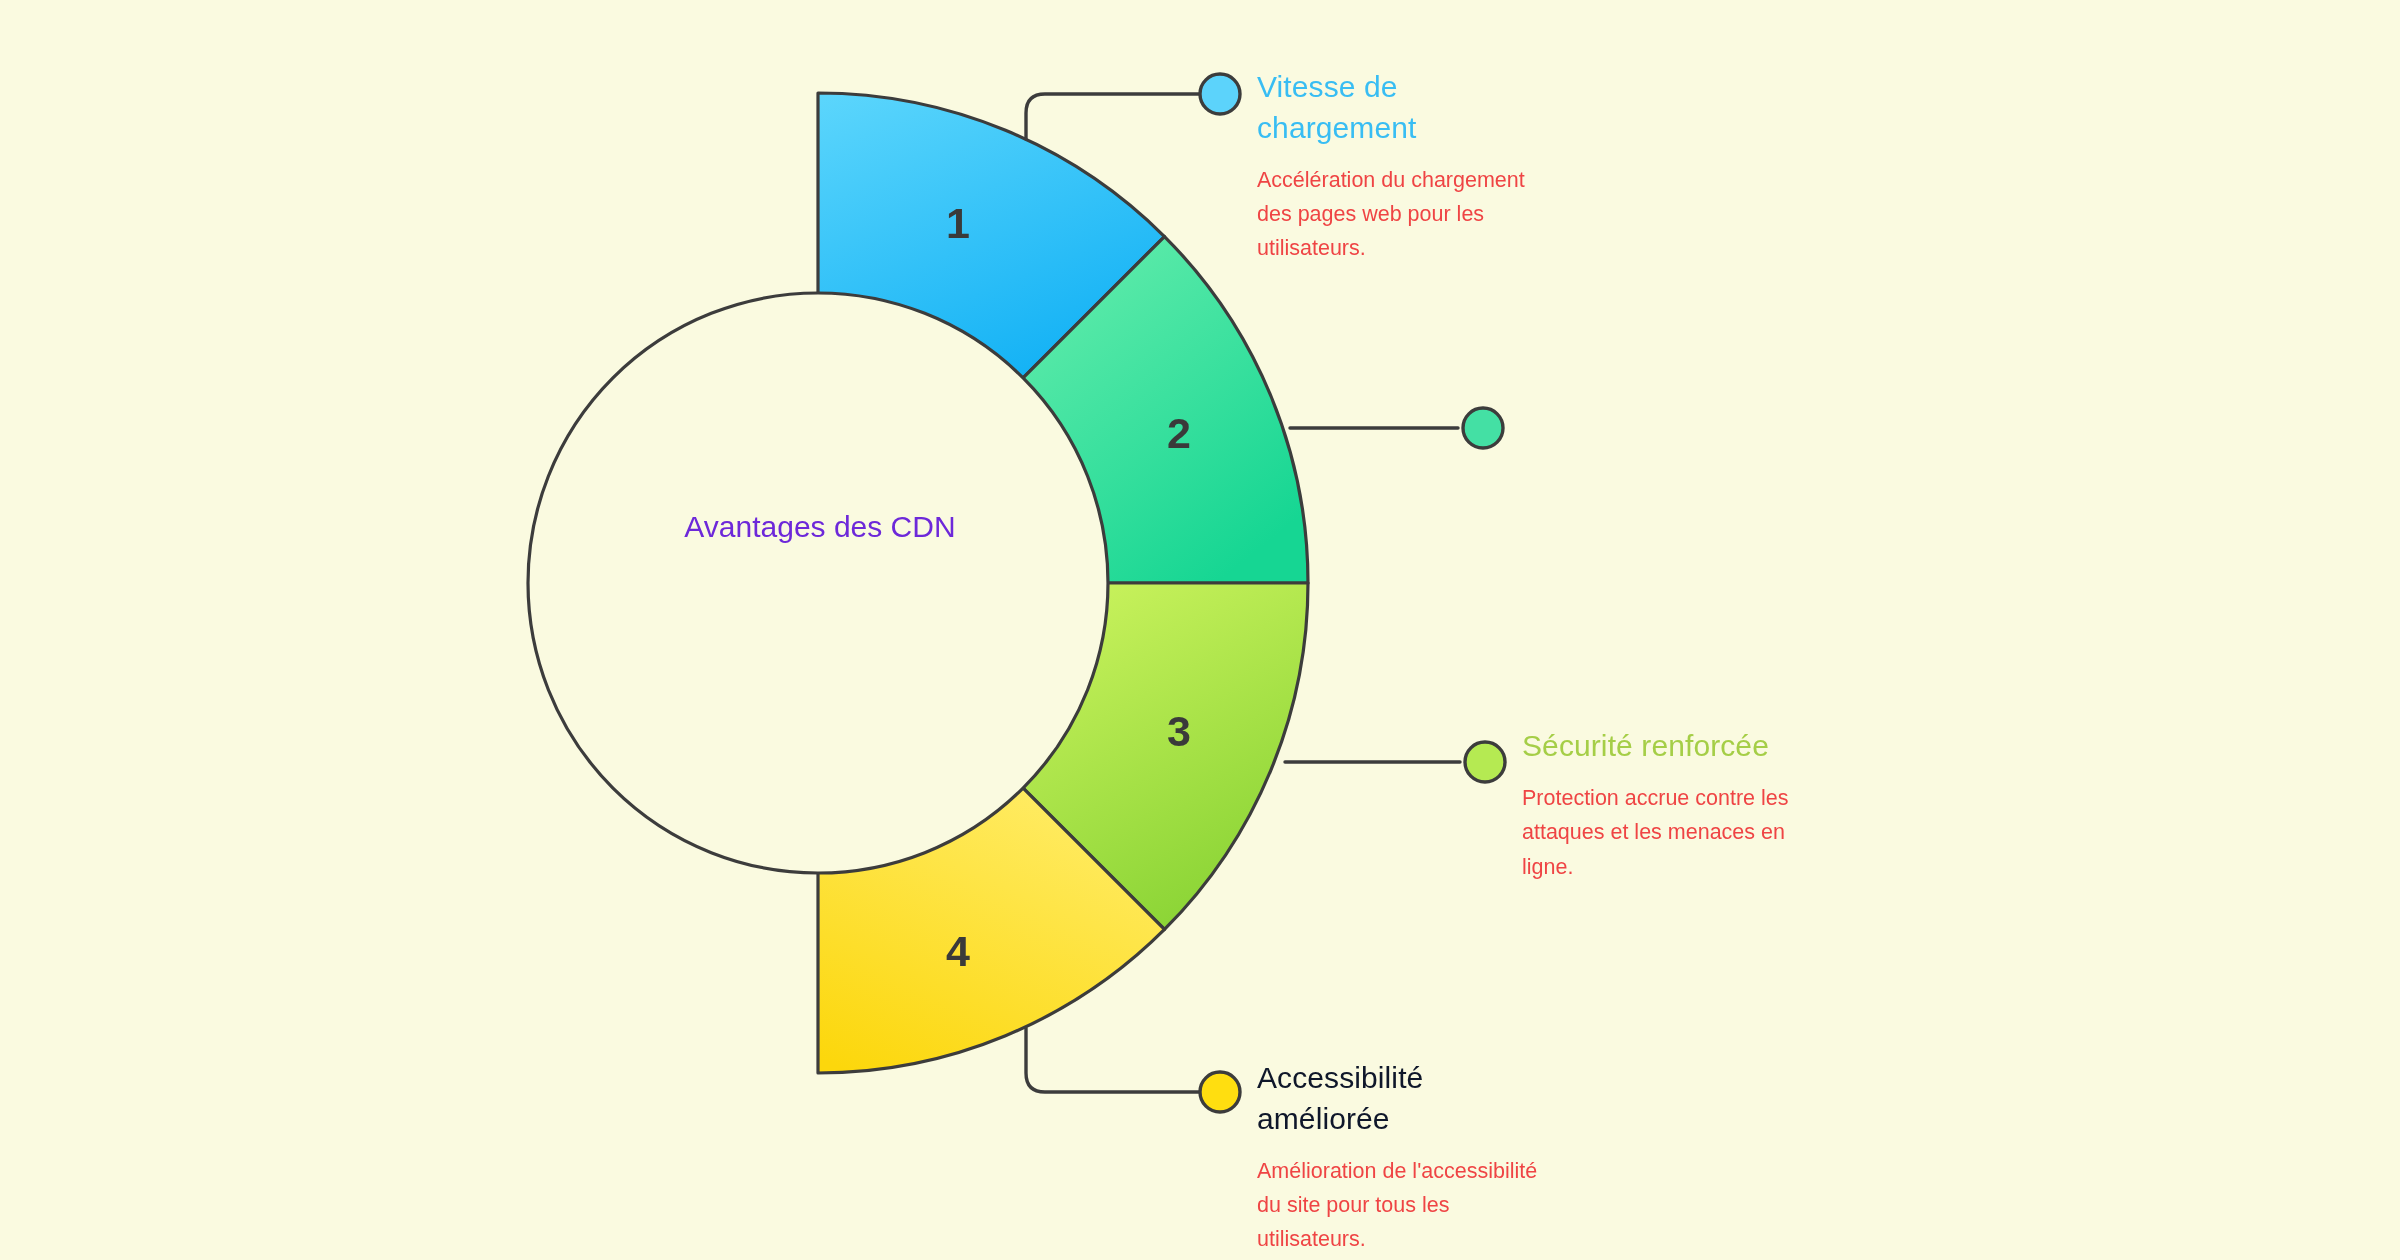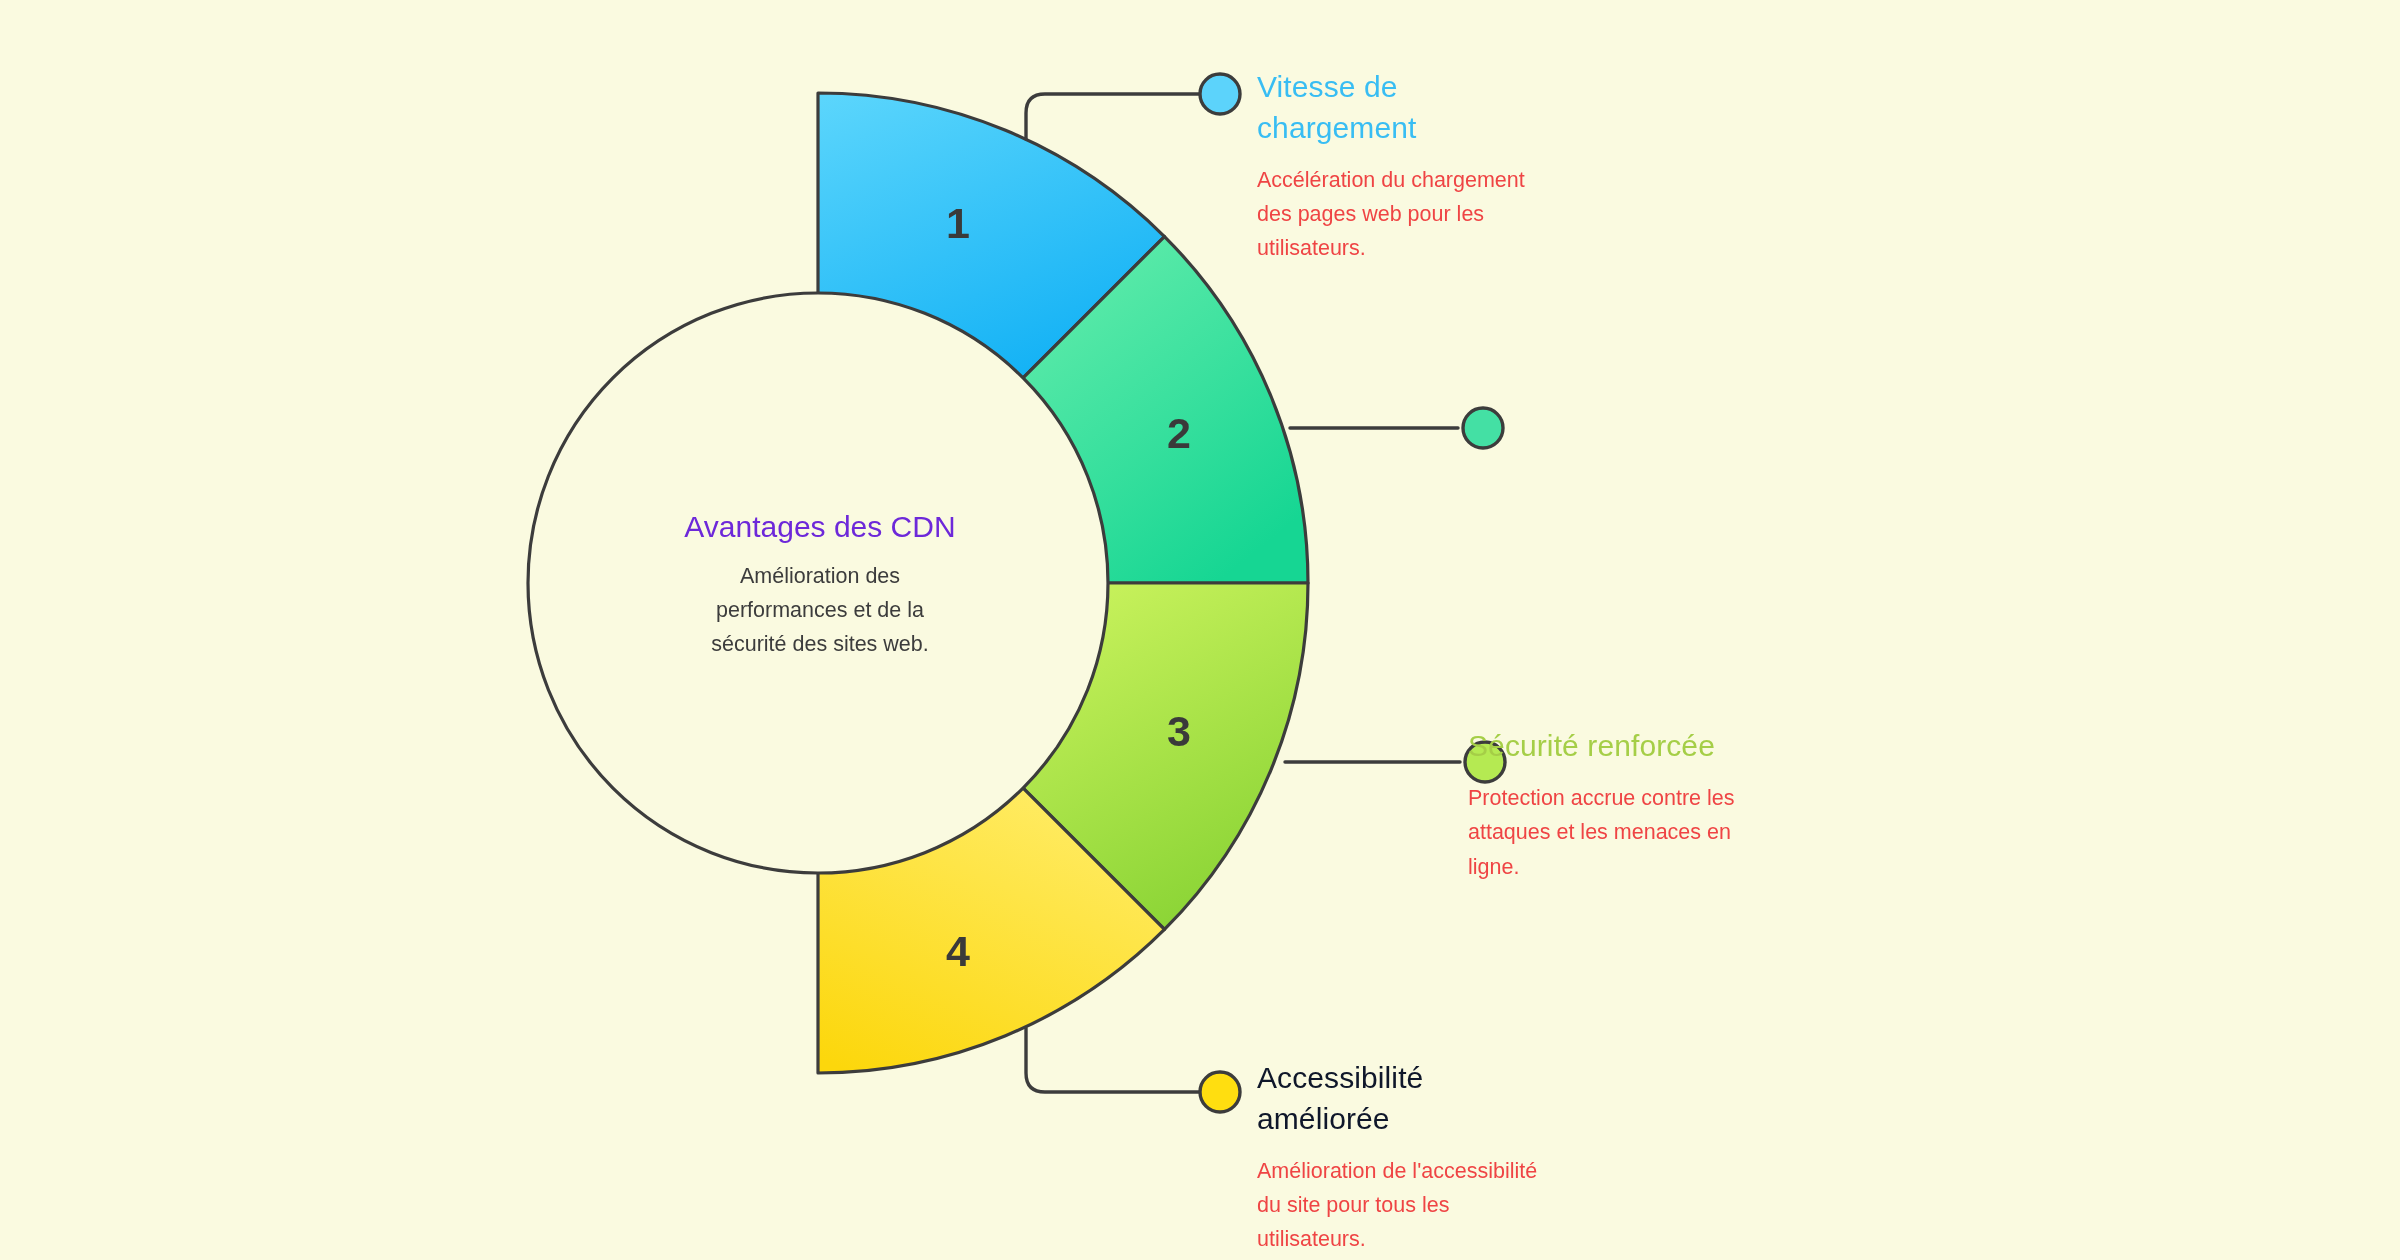--- a/index.html
+++ b/index.html
@@ -164,37 +164,34 @@
 
     <path class="connector" d="M 1285 762 L 1460 762"></path>
     <circle class="dot" cx="1485" cy="762" r="20" fill="#B5EA52"></circle>
 
     <path class="connector" d="M 1026 1028 L 1026 1073 Q 1026 1092 1045 1092 L 1199 1092"></path>
     <circle class="dot" cx="1220" cy="1092" r="20" fill="#FFDE10"></circle>
   </svg>
 
   <div id="center-block">
     <div id="center-title">Avantages des CDN</div>
-    <div id="center-desc">Amélioration des
-performances et de la
-sécurité des sites web.</div>
   </div>
 
   <div class="item-block" style="left:1257px; top:67px; width:330px;">
     <div class="item-title" style="color:#38BDF3;">Vitesse de
 chargement</div>
     <div class="item-desc">Accélération du chargement
 des pages web pour les
 utilisateurs.</div>
   </div>
 
   <div class="item-block" style="left:1522px; top:391px; width:330px;">
   </div>
 
-  <div class="item-block" style="left:1468px; top:726px; width:330px;">
+  <div class="item-block" style="left:1522px; top:726px; width:330px;">
     <div class="item-title" style="color:#A5CE47;">Sécurité renforcée</div>
     <div class="item-desc">Protection accrue contre les
 attaques et les menaces en
 ligne.</div>
   </div>
 
   <div class="item-block" style="left:1257px; top:1058px; width:330px;">
     <div class="item-title" style="color:#0f172a;">Accessibilité
 améliorée</div>
     <div class="item-desc">Amélioration de l'accessibilité

